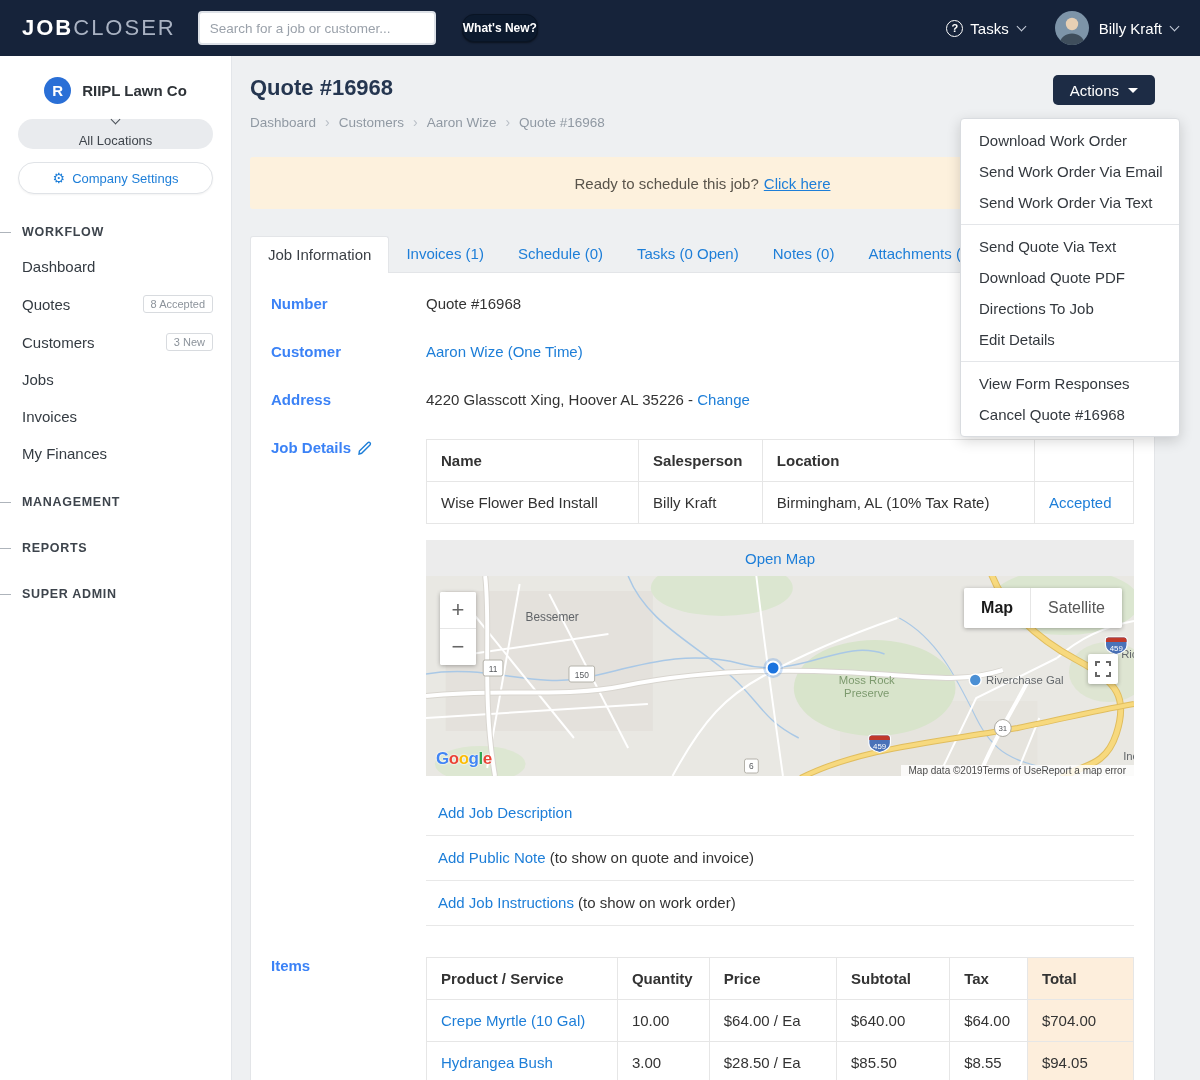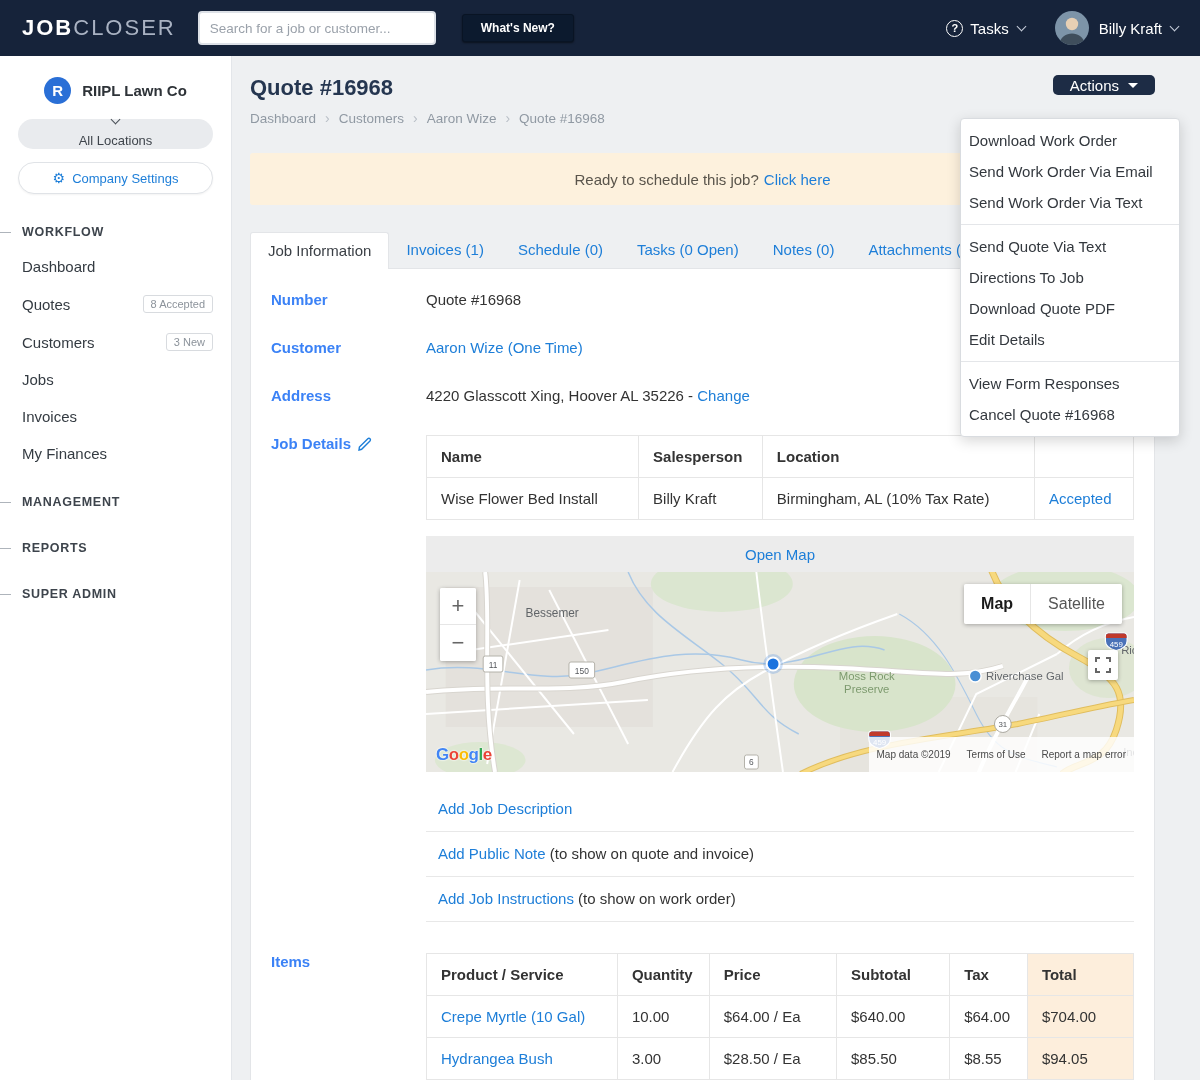--- a/index.html
+++ b/index.html
@@ -12,21 +12,21 @@
 
   
   .topbar { position:absolute; top:0; left:0; right:0; height:56px; background:#16233a;
     display:flex; align-items:center; padding:0 22px; z-index:50; }
   .logo { font-size:22px; letter-spacing:2px; color:#fff; font-weight:700; margin-right:22px; white-space:nowrap; }
   .logo .lt { color:#a9b2c2; font-weight:400; }
   .search { width:238px; height:34px; border-radius:4px; border:2px solid #dde1e7; background:#fff;
     padding:0 10px; font-size:13.5px; color:#333; outline:none; font-family:inherit; }
   .search::placeholder { color:#9aa1aa; }
   .whats-new { margin-left:26px; background:#0c1a2e; color:#fff; font-size:12px; font-weight:700;
-    border:1px solid #091424; border-radius:3px; padding:6px 18px; box-shadow:0 1px 2px rgba(0,0,0,.5); font-family:inherit; }
+    border:1px solid #091424; border-radius:12px; padding:6px 0; box-shadow:0 1px 2px rgba(0,0,0,.5); font-family:inherit; }
   .topbar-right { margin-left:auto; display:flex; align-items:center; gap:30px; color:#fff; font-size:15px; }
   .tb-item { display:flex; align-items:center; }
   .help-q { display:inline-flex; width:17px; height:17px; border:1.5px solid #fff; border-radius:50%;
     align-items:center; justify-content:center; font-size:11px; font-weight:700; margin-right:7px; }
   .chev { display:inline-block; width:7px; height:7px; border-right:1.6px solid #c7cedb;
     border-bottom:1.6px solid #c7cedb; transform:rotate(45deg); margin-left:9px; margin-top:-4px; }
   .avatar { width:34px; height:34px; border-radius:50%; overflow:hidden; margin-right:10px; flex:none; display:block; }
 
   
   .sidebar { position:absolute; top:56px; left:0; width:232px; bottom:0; background:#fff;
@@ -52,28 +52,28 @@
   .nav-item { display:flex; align-items:center; padding:10px 18px 10px 22px; font-size:15px; color:#343b42; }
   .badge { margin-left:auto; font-size:11px; color:#8c939b; border:1px solid #d8dbdf; border-radius:3px;
     padding:2px 7px; background:#fff; white-space:nowrap; }
   .badge:empty { display:none; }
 
   
   .main { position:absolute; left:232px; top:56px; right:0; bottom:0; padding:19px 45px 0 18px; overflow:hidden; }
   .page-head { display:flex; align-items:flex-start; justify-content:space-between; }
   .page-title { font-size:22px; font-weight:700; color:#253650; }
   .actions-btn { background:#1d2c45; color:#fff; font-size:15px; border:none; border-radius:5px;
-    height:20px; padding:0 17px; display:flex; align-items:center; gap:9px; font-family:inherit; }
+    height:30px; padding:0 17px; display:flex; align-items:center; gap:9px; font-family:inherit; }
   .caret { width:0; height:0; border-left:5px solid transparent; border-right:5px solid transparent;
     border-top:5px solid #fff; }
   .breadcrumb { margin-top:9px; font-size:13.5px; color:#9099a3; display:flex; align-items:center; gap:9px; }
   .crumb-sep { color:#b9bfc7; font-size:14px; }
   .banner { margin-top:27px; background:#fdf1dd; border-radius:3px; height:52px; display:flex;
     align-items:center; justify-content:center; font-size:15px; color:#59544b; }
-  .banner .blue-u { color:#1d7ed8; margin-left:5px; }
+  .banner .blue-u { color:#1d7ed8; text-decoration:underline; margin-left:5px; }
   .tabs { margin-top:27px; display:flex; align-items:flex-end; position:relative; z-index:2; }
   .tab { font-size:15px; color:#1d7ed8; padding:9px 17px 10px; white-space:nowrap; }
   .tab.active { background:#fff; color:#3a3f45; border:1px solid #e3e5e8; border-bottom:none;
     border-radius:3px 3px 0 0; margin-bottom:-1px; }
 
   .card { background:#fff; border:1px solid #e3e5e8; position:relative; z-index:1; padding:7px 0 30px; }
   .field-row { display:flex; padding:15px 20px 16px; align-items:flex-start; }
   .field-label { width:155px; flex:none; font-weight:700; font-size:15px; color:#3b82f6; display:flex; align-items:center; gap:7px; }
   .field-value { flex:1; font-size:15px; color:#333; min-width:0; }
   .blue { color:#1d7ed8; text-decoration:none; }
@@ -100,31 +100,31 @@
     border-radius:2px; overflow:hidden; }
   .mt { background:#fff; height:40px; padding:0 17px; display:flex; align-items:center; font-size:16px; color:#1a1a1a; }
   .mt.sel { font-weight:700; }
   .mt.sat { border-left:1px solid #e6e6e6; color:#565656; }
   .fs-btn { position:absolute; right:16px; top:78px; width:30px; height:30px; background:#fff;
     box-shadow:0 1px 4px rgba(0,0,0,.3); display:flex; align-items:center; justify-content:center; border-radius:2px; }
   .glogo { position:absolute; left:10px; bottom:7px; font-size:17px; font-weight:600; letter-spacing:-.5px;
     text-shadow:0 0 2px #fff, 0 0 2px #fff; }
   .gB{color:#4285F4}.gR{color:#EA4335}.gY{color:#FBBC05}.gG{color:#34A853}
   .map-attr { position:absolute; right:0; bottom:0; background:rgba(255,255,255,.82); font-size:10px;
-    color:#4a4a4a; padding:12px 8px; display:flex; gap:16px; white-space:nowrap; }
+    color:#4a4a4a; padding:0 8px; display:flex; white-space:nowrap; }
 
   .add-links { margin-top:15px; }
   .add-row { padding:13px 12px 14px; border-bottom:1px solid #e8e8e8; font-size:15px; }
   .add-row .sfx { color:#333; }
 
   
   .dropdown { position:absolute; left:960px; top:118px; width:220px; background:#fff;
     border:1px solid #d9dce0; border-radius:4px; box-shadow:0 4px 14px rgba(0,0,0,.16);
     z-index:100; padding:6px 0; }
-  .menu-item { padding:5px 8px; font-size:15px; line-height:21px; color:#33383e; white-space:nowrap; }
+  .menu-item { padding:5px 18px; font-size:15px; line-height:21px; color:#33383e; white-space:nowrap; }
   .menu-divider { height:1px; background:#e4e6e9; margin:6px 0; }
 </style>
 </head>
 <body>
 
 <header class="topbar" data-interactable="false">
   <div class="logo" data-interactable="true"><span data-interactable="false">JOB</span><span class="lt" data-interactable="false">CLOSER</span></div>
   <input class="search" type="text" data-interactable="true" placeholder="Search for a job or customer..." style="">
   <button class="whats-new" data-interactable="true">What's New?</button>
   <div class="topbar-right" data-interactable="false">
@@ -446,19 +446,19 @@
 
   </div>
 </main>
 
 <div class="dropdown" data-interactable="false">
   <div class="menu-item" data-interactable="true">Download Work Order</div>
   <div class="menu-item" data-interactable="true">Send Work Order Via Email</div>
   <div class="menu-item" data-interactable="true">Send Work Order Via Text</div>
   <div class="menu-divider" data-interactable="false"></div>
   <div class="menu-item" data-interactable="true">Send Quote Via Text</div>
+  <div class="menu-item" data-interactable="true">Download Quote PDF</div>
   <div class="menu-item" data-interactable="true">Directions To Job</div>
-  <div class="menu-item" data-interactable="true">Download Quote PDF</div>
   <div class="menu-item" data-interactable="true">Edit Details</div>
   <div class="menu-divider" data-interactable="false"></div>
   <div class="menu-item" data-interactable="true">View Form Responses</div>
   <div class="menu-item" data-interactable="true">Cancel Quote #16968</div>
 </div>
 
 </body></html>

